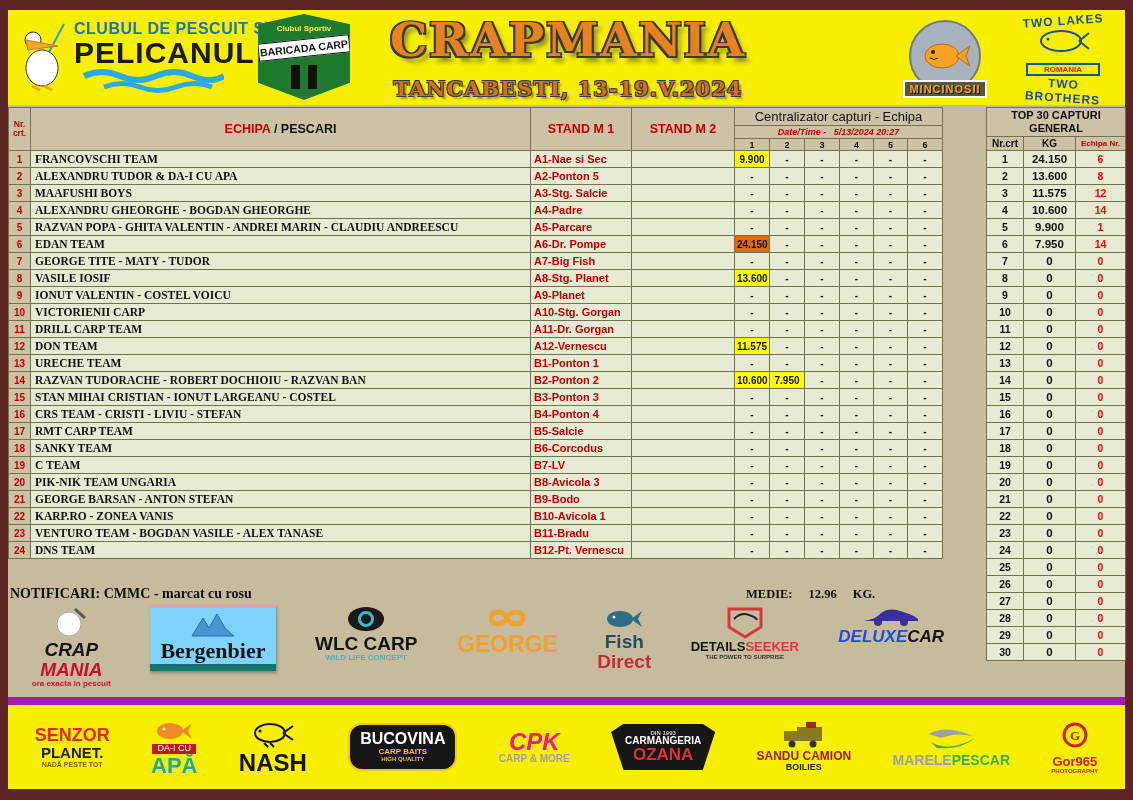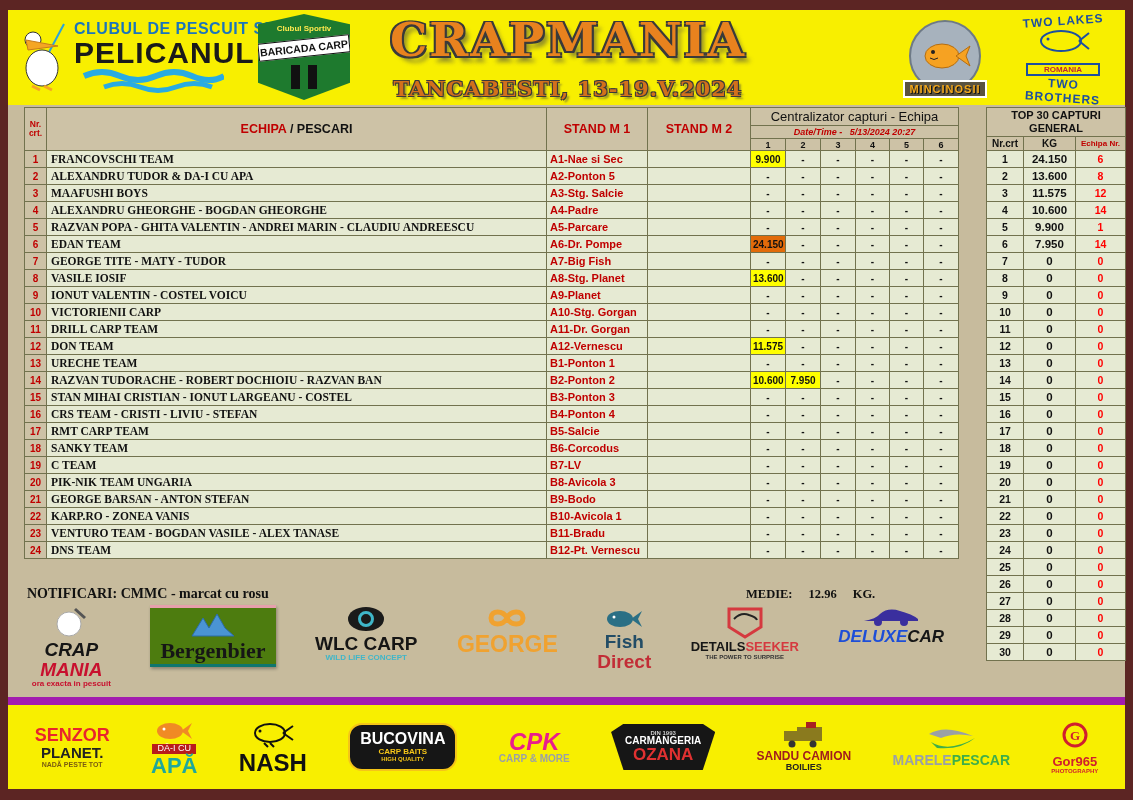--- a/index.html
+++ b/index.html
@@ -31,61 +31,61 @@
   .logo-mincinosii{position:absolute;right:138px;top:10px;width:84px;text-align:center;}
   .minc-circle{width:68px;height:68px;border-radius:50%;background:#a7b2bd;border:2px solid #6e7a86;margin:0 auto;display:flex;align-items:center;justify-content:center;}
   .minc-name{margin-top:-12px;background:#5a5340;border:2px solid #fff;color:#f2a71b;font-weight:bold;font-size:11px;letter-spacing:1px;
        text-shadow:1px 1px 0 #111;padding:1px 2px;}
   .logo-twolakes{position:absolute;right:14px;top:4px;width:96px;height:86px;text-align:center;color:#1d4fa0;}
   .tl-top{font-weight:bold;font-size:12px;letter-spacing:1px;transform:rotate(-4deg);}
   .tl-rom{display:inline-block;border:2px solid #1d4fa0;color:#c0272d;font-weight:bold;font-size:8px;padding:0 16px;margin-top:1px;}
   .tl-bot{font-weight:bold;font-size:12px;letter-spacing:1px;transform:rotate(4deg);margin-top:1px;}
 
   
-  .main-table{position:absolute;left:16px;top:2px;width:934px;border-collapse:collapse;table-layout:fixed;padding-left:27px;}
+  .main-table{position:absolute;left:0;top:2px;width:934px;border-collapse:collapse;table-layout:fixed;padding-left:27px;}
   .main-table th,.main-table td{border:1px solid #72724e;padding:0 2px;box-sizing:border-box;overflow:hidden;white-space:nowrap;}
   .main-table thead th{background:#cdc2a6;}
   .h-nr{font-size:8.5px;color:#c00000;font-weight:bold;line-height:9px;}
   .h-team{font-size:12.5px;}
   .h-team .red{color:#c00000;font-weight:bold;}
   .h-team .blk{color:#111;font-weight:bold;}
   .h-stand{font-size:12.5px;color:#c00000;font-weight:bold;}
   .h-central{font-size:13px;color:#111;font-weight:normal;height:18px;}
   .h-datetime{font-size:9px;color:#c00000;font-weight:bold;font-style:italic;height:13px;}
   .h-capnum{font-size:9px;color:#111;font-weight:bold;height:12px;}
   .main-table tbody td{height:17px;background:#e6ead3;}
   .c-nr{background:#cdc2a6 !important;color:#c00000;font-weight:bold;font-size:10px;text-align:center;}
   .c-team{font-family:"Liberation Serif",serif;font-weight:bold;font-size:11.5px;color:#111;padding-left:4px !important;}
   .c-stand{color:#c00000;font-weight:bold;font-size:11px;padding-left:3px !important;}
   .c-stand2{}
   .c-cap{text-align:center;font-weight:bold;font-size:10px;color:#111;}
   .hl-yellow{background:#ffff00 !important;}
   .hl-orange{background:#e26b0a !important;}
 
   .notes-row{position:absolute;left:0;top:481px;width:934px;height:20px;}
-  .notes-text{position:absolute;left:19px;top:0;font-family:"Liberation Serif",serif;font-weight:bold;font-size:14px;color:#111;}
+  .notes-text{position:absolute;left:2px;top:0;font-family:"Liberation Serif",serif;font-weight:bold;font-size:14px;color:#111;}
   .medie{position:absolute;left:738px;top:1px;font-family:"Liberation Serif",serif;font-weight:bold;font-size:12.5px;color:#111;display:flex;gap:16px;}
 
   .top30-table{position:absolute;left:978px;top:2px;width:139px;border-collapse:collapse;table-layout:fixed;}
   .top30-table th,.top30-table td{border:1px solid #72724e;padding:0 1px;box-sizing:border-box;overflow:hidden;white-space:nowrap;}
   .top30-table thead th{background:#cdc2a6;}
   .t30-title{font-size:11px;font-weight:bold;color:#111;height:29px;line-height:13px;}
   .t30-h{font-size:10px;font-weight:bold;color:#111;height:14px;}
   .t30-h.red{color:#c00000;font-size:8px;}
   .top30-table tbody td{height:17px;background:#e6ead3;text-align:center;font-weight:bold;}
   .t30-nr{font-size:10.5px;color:#111;}
   .t30-kg{font-size:11.5px;color:#111;}
   .t30-echipa{font-size:10.5px;color:#ff0000;}
 
   
   .sponsors-mid{position:absolute;left:4px;top:500px;width:952px;height:88px;display:flex;align-items:flex-start;justify-content:space-around;}
   .sponsor{display:flex;flex-direction:column;align-items:center;justify-content:center;text-align:center;line-height:1.05;}
   .sp-line{white-space:nowrap;}
   .sp-icon{line-height:0;margin-bottom:1px;}
-  .sp-bergenbier{background:#4d7c0f;border-top:3px solid #e6a0ac;border-bottom:3px solid #0f766e;padding:2px 10px;box-shadow:1px 2px 3px rgba(0,0,0,.3);}
+  .sp-bergenbier{background:#7dd3fc;border-top:3px solid #e6a0ac;border-bottom:7px solid #0f766e;padding:2px 10px;box-shadow:1px 2px 3px rgba(0,0,0,.3);}
   .sp-bucovina{background:#161616;border-radius:14px;padding:6px 10px;border:2px solid #f5c518;}
   .sp-carmangeria-ozana{background:#161616;clip-path:polygon(12% 0,88% 0,100% 18%,88% 100%,12% 100%,0 18%);padding:6px 14px;}
 </style>
 </head>
 <body>
 
 <div class="frame">
 
   <div class="band-top">
 

